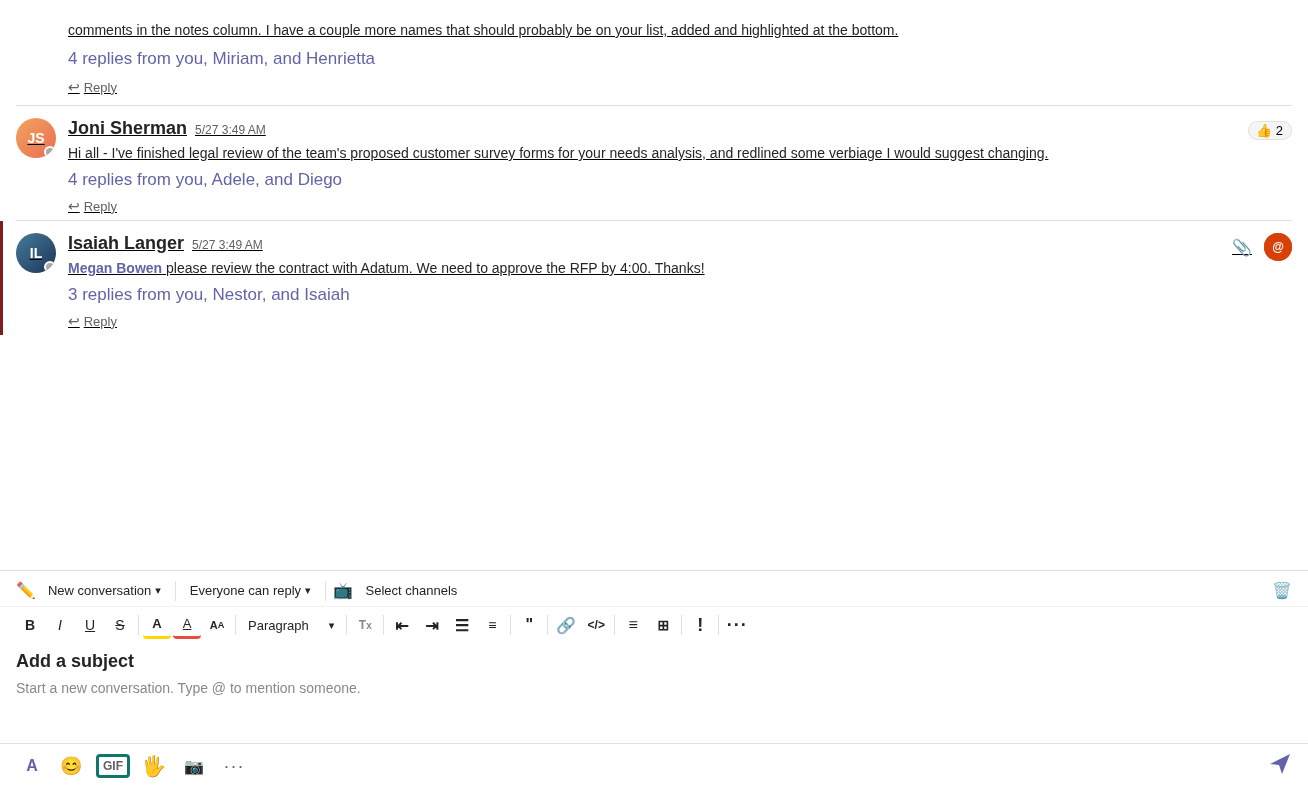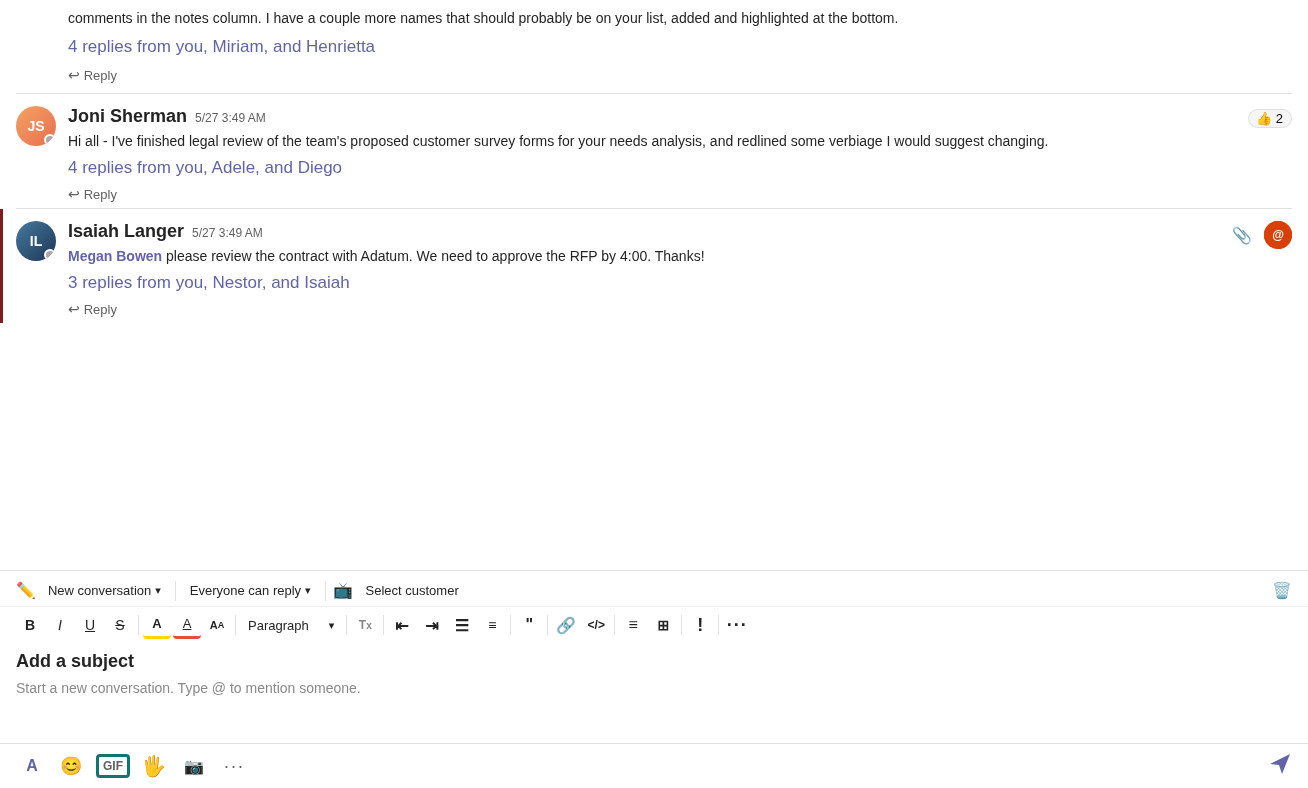--- a/index.html
+++ b/index.html
@@ -10,21 +10,22 @@
       height: 788px;
       overflow: hidden;
       display: flex;
       flex-direction: column;
     }
 
     .chat-area {
       flex: 1;
       overflow-y: auto;
       background: #fff;
-      padding: 4px 0 8px 0;
+      padding: 16px 0 8px 0;
+      text-decoration: underline;
     }
 
     .message-block {
       display: flex;
       padding: 12px 16px 4px 16px;
       position: relative;
       background: #fff;
     }
 
     .message-block.highlighted {
@@ -443,21 +444,21 @@
 
     <div class="composer-top-btn">
       <span>Everyone can reply</span>
       <span style="font-size:11px;">▾</span>
     </div>
 
     <div class="composer-top-divider"></div>
 
     <span style="color:#616161; font-size:16px; margin-right:2px;">📺</span>
     <div class="composer-top-btn">
-      <span>Select customer</span>
+      <span>Select channels</span>
     </div>
 
     <div class="composer-top-right">
       <span class="trash-icon">🗑️</span>
     </div>
   </div>
 
   <div class="toolbar">
     <div class="tb-btn" style="font-weight:bold;">B</div>
     <div class="tb-btn italic">I</div>

